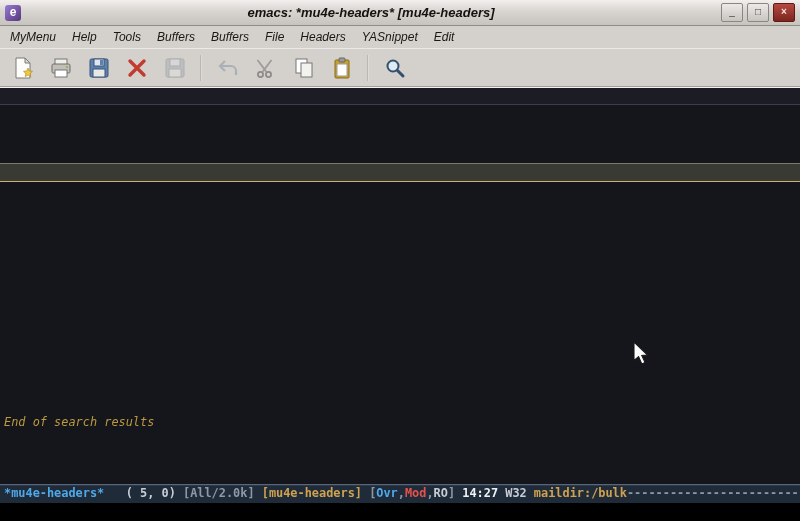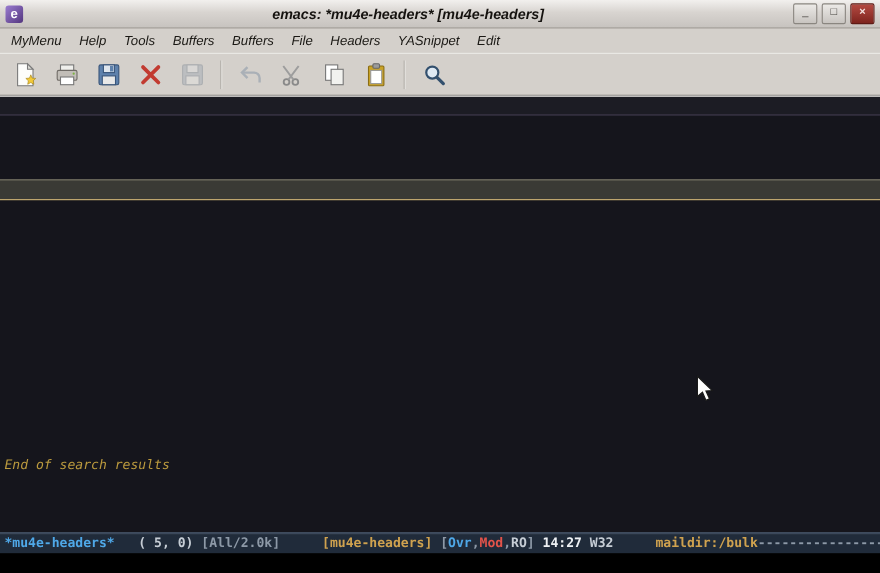--- a/index.html
+++ b/index.html
@@ -46,21 +46,21 @@
   .face-current span{text-decoration:underline;}
 
   .end-line{white-space:pre;padding-left:4px;height:14.6px;color:var(--trash,#bb9a3e);font-style:italic;}
   .spacer{flex:1;}
 
   
   .modeline{flex:none;height:17px;white-space:pre;overflow:hidden;padding:1px 0 0 4px;font-weight:bold;
     background:#202b3a;border-top:1px solid #56677d;box-shadow:inset 0 1px 0 rgba(255,255,255,.07);color:#c6cdd5;}
   .ml-cyan{color:var(--accent_cyan,#4fa8e8);}
   .ml-red{color:var(--accent_red,#e3534a);}
-  .ml-khaki{color:var(--khaki,#cfa24f);margin-left:31px;}
+  .ml-khaki{color:var(--khaki,#cfa24f);}
   .ml-dim{color:#8d99a7;}
   .ml-white{color:#eef1f4;}
   .ml-default{color:#c6cdd5;}
 
   
   .echo{flex:none;height:18px;background:#000;}
 
   
   .mouse{position:absolute;left:633px;top:341px;pointer-events:none;}
 </style>

